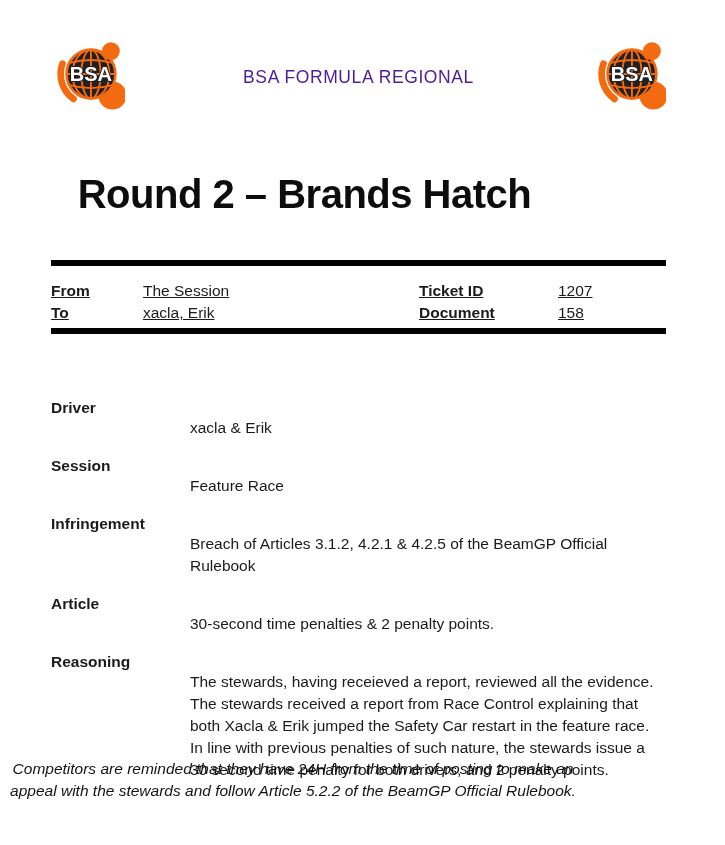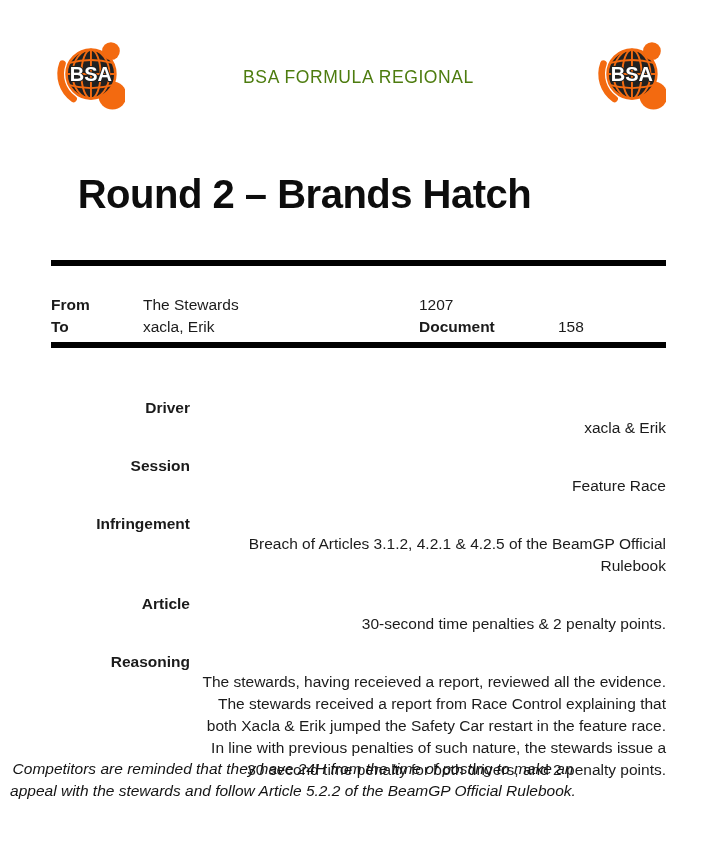--- a/index.html
+++ b/index.html
@@ -15,49 +15,49 @@
 
   
   .header {
     position: absolute; top: 40px; left: 51px; right: 59px; height: 74px;
     display: flex; align-items: center; justify-content: space-between;
   }
   .logo { width: 74px; height: 74px; flex: 0 0 auto; }
   .series-title {
     flex: 1 1 auto; text-align: center;
     font-size: 17.5px; font-weight: 400; letter-spacing: 0.6px;
-    color: #4d7c0f; white-space: nowrap;
+    color: #4c1d95; white-space: nowrap;
   }
 
   
   .doc-heading {
     position: absolute; top: 172px; left: 0; width: 609px;
     text-align: center; font-size: 40px; line-height: 44px;
     font-weight: 700; color: #0d0d0d; letter-spacing: -0.5px;
     white-space: nowrap;
   }
 
   
   .info-table {
     position: absolute; top: 260px; left: 51px; width: 615px;
     border-top: 6px solid #000; border-bottom: 6px solid #000;
-    padding: 28px 0 4px 0;
+    padding: 14px 0 4px 0;
     display: flex;
-    font-size: 15.5px; line-height: 22px;
+    font-size: 15.5px; line-height: 22px; text-decoration: underline;
   }
   .info-col-left  { width: 368px; flex: 0 0 auto; }
   .info-col-right { flex: 1 1 auto; }
   .info-row { display: flex; }
   .info-col-left  .info-label { width: 92px;  font-weight: 700; flex: 0 0 auto; }
   .info-col-right .info-label { width: 139px; font-weight: 700; flex: 0 0 auto; }
   .info-value { flex: 1 1 auto; }
 
   
   .fields { position: absolute; top: 397px; left: 51px; width: 615px; }
-  .field-row { display: flex; margin-bottom: 16px; font-size: 15.5px; line-height: 22px; text-align: right; }
+  .field-row { display: flex; margin-bottom: 16px; font-size: 15.5px; line-height: 22px; }
   .field-label { width: 139px; flex: 0 0 auto; font-weight: 700; }
   .field-value { flex: 1 1 auto; margin-top: 20px; }
 
   
   .footer {
     position: absolute; top: 758px; left: 0; width: 586px;
     display: flex; justify-content: center;
   }
   .footer-text {
     width: 608px; text-align: center;
@@ -109,29 +109,30 @@
       <text x="54" y="56" text-anchor="middle" font-size="27" font-weight="bold" font-family="Liberation Sans, DejaVu Sans, sans-serif" fill="#ffffff" stroke="#212121" stroke-width="2.5" paint-order="stroke">BSA</text>
     </svg>
   </header>
 
   <h1 class="doc-heading">Round 2 – Brands Hatch</h1>
 
   <section class="info-table">
     <div class="info-col info-col-left">
       <div class="info-row">
         <span class="info-label">From</span>
-        <span class="info-value">The Stewards</span>
+        <span class="info-value">The Session</span>
       </div>
       <div class="info-row">
         <span class="info-label">To</span>
         <span class="info-value">xacla, Erik</span>
       </div>
     </div>
     <div class="info-col info-col-right">
       <div class="info-row">
+        <span class="info-label">Ticket ID</span>
         <span class="info-value">1207</span>
       </div>
       <div class="info-row">
         <span class="info-label">Document</span>
         <span class="info-value">158</span>
       </div>
     </div>
   </section>
 
   <section class="fields">

